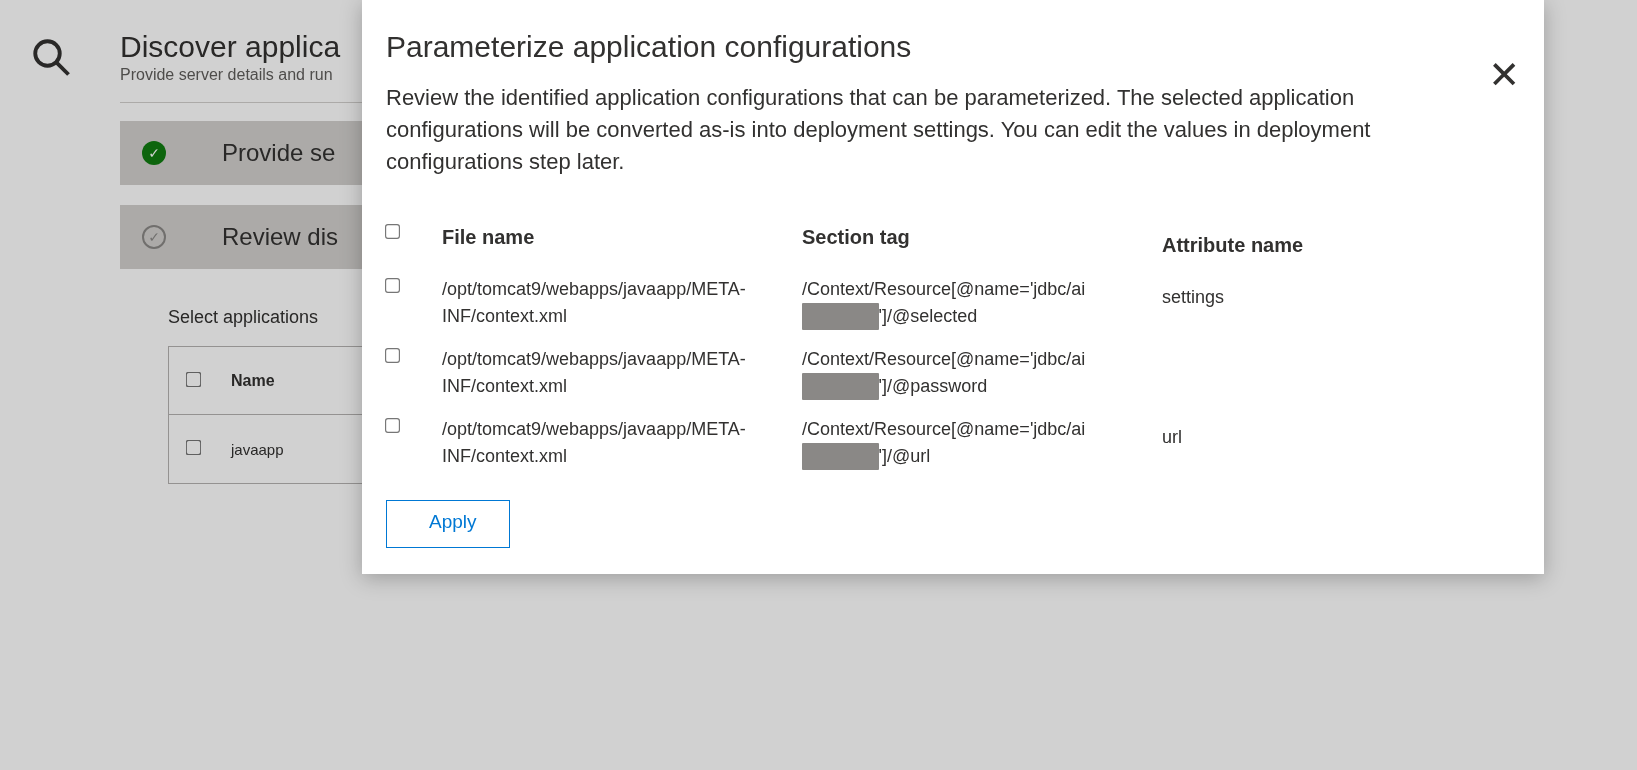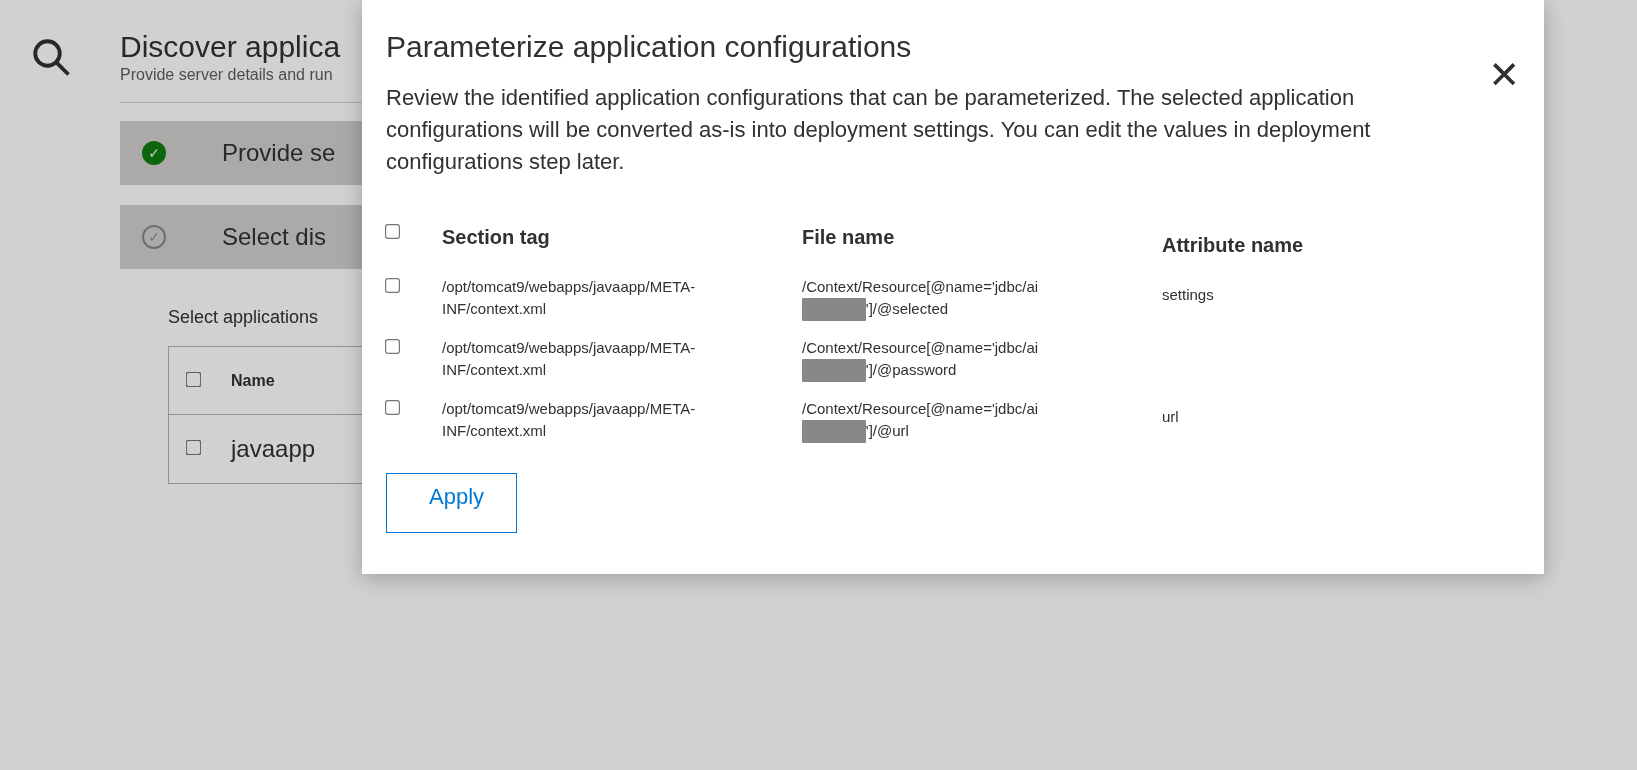--- a/index.html
+++ b/index.html
@@ -40,21 +40,21 @@
     .circle-check { width: 24px; height: 24px; border-radius: 50%; background:#107c10; display:flex; align-items:center; justify-content:center; color:#fff; font-size:14px; }
     .circle-outline { width: 24px; height: 24px; border-radius:50%; border:2px solid #8a8886; display:flex; align-items:center; justify-content:center; color:#8a8886; font-size:14px; }
 
     .select-label { font-size: 18px; margin: 38px 0 18px 48px; }
     .table-frame { border: 1px solid #b5b3b1; margin-left: 48px; margin-right:0; }
     .th-row { display:flex; align-items:center; height: 68px; border-bottom:1px solid #b5b3b1; padding:0 18px; }
     .td-row { display:flex; align-items:center; height: 68px; padding:0 18px; }
     .chk { width: 44px; }
     .chk input { transform: scale(1.2); }
     .name-col { font-size: 16px; font-weight:600; }
-    .name-val { font-size: 24px; }
+    .name-val { font-size: 15px; }
     .link-frag { margin-left: auto; padding-right: 260px; font-size:19px; color:#605e5c; text-decoration:underline; }
 
     .continue-wrap { display:flex; justify-content:flex-end; margin: 40px 0 0 0; padding-right: 0; }
     .continue-btn { border:1px solid #8a8886; background:#faf9f8; padding: 10px 18px; font-size:18px; color:#323130; }
 
     
     .dim {
       position:absolute; inset:0;
       background: rgba(0,0,0,0.18);
     }
@@ -76,33 +76,33 @@
       background:none; border:none;
     }
     .modal-title { font-size: 30px; font-weight: 400; }
     .modal-desc { font-size: 22px; margin-top: 18px; line-height: 1.45; max-width: 1060px; }
 
     .m-table { margin-top: 36px; width: 100%; }
     .m-row { display:flex; align-items:flex-start; padding: 8px 0; }
     .m-chk { width: 56px; padding-top:2px; }
     .m-chk input { transform: scale(1.15); }
     .m-head .m-cell { font-size: 20px; font-weight:600; }
-    .m-cell { font-size: 15px; line-height:1.5; }
+    .m-cell { font-size: 18px; line-height:1.5; }
     .col-file { width: 360px; padding-right: 12px; }
     .col-tag { width: 360px; padding-right: 12px; }
     .col-attr { flex:1;margin-top:8px; }
     .redact { display:inline-block; background:#8a8886; color:transparent; border-radius:1px; }
 
     .apply-btn {
       margin-top: 22px;
       border: 1px solid #0078d4;
       background: #fff;
       color: #0078d4;
-      font-size: 22px;
-      padding: 10px 32px 22px 42px;
+      font-size: 19px;
+      padding: 10px 32px 14px 42px;
       cursor: pointer;
     }
   </style>
 </head>
 <body>
 
 <div class="bg">
   <div class="bg-inner">
     <div class="bg-icon">
       <svg viewBox="0 0 24 24" fill="none" stroke="#323130" stroke-width="2.2">
@@ -119,21 +119,21 @@
         <div class="step-icon">
           <span class="circle-check">✓</span>
         </div>
         <div class="step-label">Provide se</div>
       </div>
 
       <div class="step-row">
         <div class="step-icon">
           <span class="circle-outline">✓</span>
         </div>
-        <div class="step-label">Select dis</div>
+        <div class="step-label">Review dis</div>
       </div>
 
       <div class="select-label">Select applications</div>
 
       <div class="table-frame">
         <div class="th-row">
           <div class="chk"><input type="checkbox" style=""></div>
           <div class="name-col">Name</div>
         </div>
         <div class="td-row">
@@ -156,22 +156,22 @@
   <button class="modal-close">
     <span>✕</span>
   </button>
 
   <div class="modal-title">Parameterize application configurations</div>
   <div class="modal-desc">Review the identified application configurations that can be parameterized. The selected application configurations will be converted as-is into deployment settings. You can edit the values in deployment configurations step later.</div>
 
   <div class="m-table">
     <div class="m-row m-head">
       <div class="m-chk"><input type="checkbox" style=""></div>
+      <div class="m-cell col-file">File name</div>
       <div class="m-cell col-tag">Section tag</div>
-      <div class="m-cell col-file">File name</div>
       <div class="m-cell col-attr">Attribute name</div>
     </div>
 
     <div class="m-row">
       <div class="m-chk"><input type="checkbox" style=""></div>
       <div class="m-cell col-file">/opt/tomcat9/webapps/javaapp/META-INF/context.xml</div>
       <div class="m-cell col-tag">
         <span>/Context/Resource[@name='jdbc/ai</span><br>
         <span class="redact">██████</span><span>']/@selected</span>
       </div>

